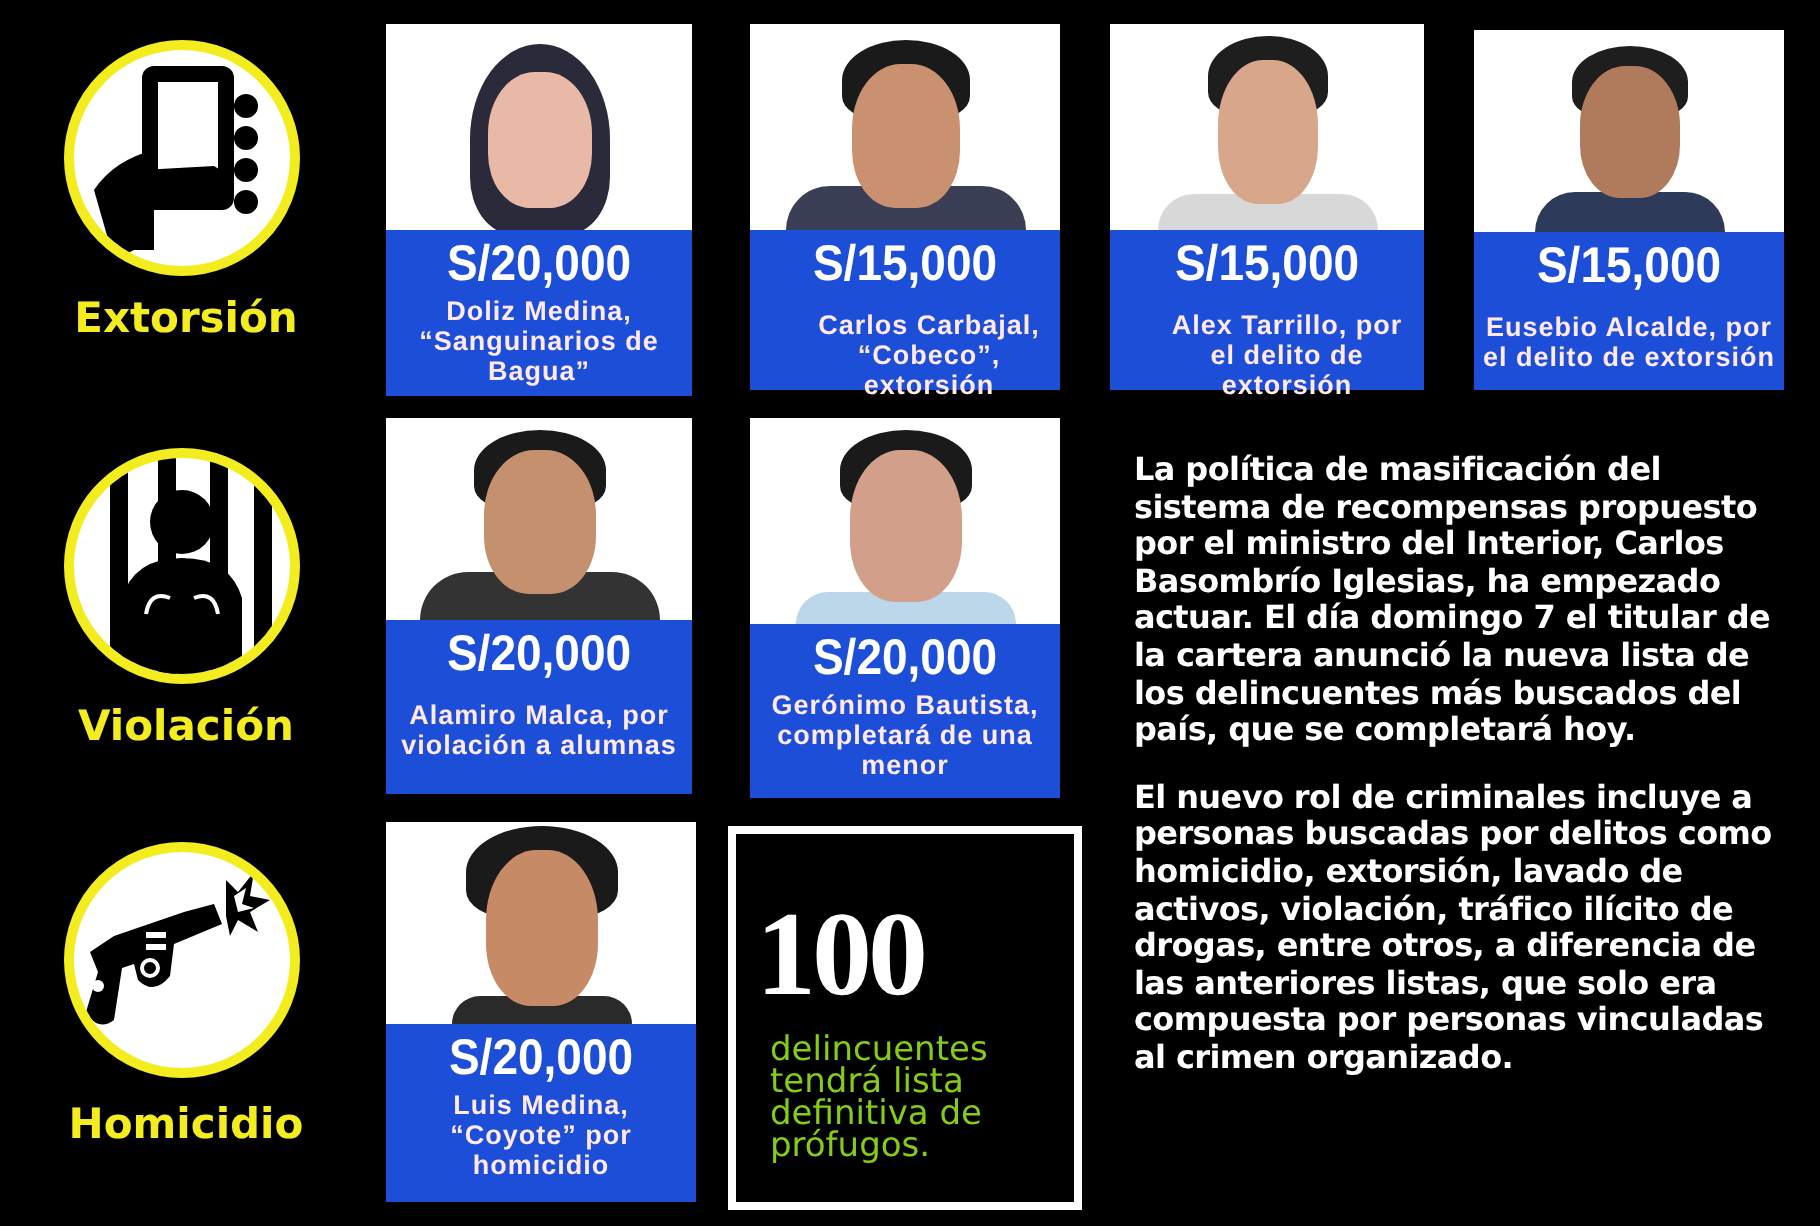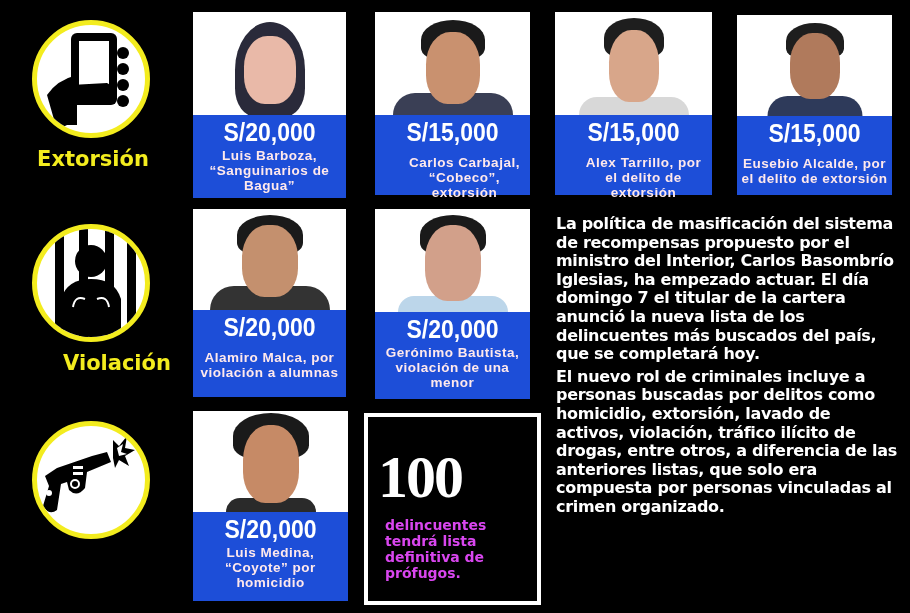--- a/index.html
+++ b/index.html
@@ -9,24 +9,24 @@
   .cat-label{position:absolute;left:0;width:186px;text-align:center;color:#f3ec1e;font-weight:bold;font-size:21px;font-family:"DejaVu Sans",sans-serif;letter-spacing:0px;}
   .card{position:absolute;background:#fff;}
   .photo{position:absolute;left:0;top:0;right:0;background:#fff;overflow:hidden;}
   .head{position:absolute;left:50%;border-radius:45% 45% 40% 40%;transform:translateX(-50%);}
   .hair{position:absolute;left:50%;transform:translateX(-50%);border-radius:50% 50% 30% 30%;}
   .shoulders{position:absolute;bottom:0;left:50%;transform:translateX(-50%);border-radius:40px 40px 0 0;}
   .red{position:absolute;left:0;right:0;bottom:0;background:#1d4ed8;color:#fff;text-align:center;}
   .reward{font-family:"Liberation Sans",sans-serif;font-weight:bold;font-size:25px;line-height:28px;padding-top:3px;transform:scaleX(0.92);}
   .desc{font-family:"Liberation Sans",sans-serif;font-weight:bold;font-size:13.5px;line-height:15px;color:#ffe9ec;letter-spacing:0.5px;padding:2px 4px 0 4px;}
   .article{position:absolute;left:552px;top:211px;width:350px;color:#fff;font-family:"DejaVu Sans",sans-serif;font-weight:bold;font-size:16px;line-height:18.6px;letter-spacing:-0.3px;}
-  .article p{margin:4px;}
+  .article p{margin:15px;}
   .statbox{position:absolute;left:364px;top:413px;width:177px;height:192px;border:4px solid #fff;box-sizing:border-box;background:#000;}
   .stat-num{position:absolute;left:10px;top:30px;color:#fff;font-family:"Liberation Serif",serif;font-weight:bold;font-size:60px;line-height:60px;letter-spacing:-2px;}
-  .stat-text{position:absolute;left:17px;top:100px;color:#d946ef;font-family:"DejaVu Sans",sans-serif;font-weight:bold;font-size:14px;line-height:16px;}
+  .stat-text{position:absolute;left:17px;top:100px;color:#84cc16;font-family:"DejaVu Sans",sans-serif;font-weight:normal;font-size:17px;line-height:16px;}
 </style>
 </head>
 <body>
 
 <div class="cat" style="top:0;height:200px;">
   <div class="circle" style="top:20px;">
     <svg width="108" height="108" viewBox="0 0 108 108">
       <path d="M10 70 Q20 55 40 50 L40 95 L20 105 Z" fill="#000"></path>
       <rect x="34" y="8" width="46" height="72" rx="6" fill="#000"></rect>
       <rect x="42" y="16" width="30" height="48" fill="#fff"></rect>
@@ -47,45 +47,46 @@
       <rect x="18" y="0" width="9" height="108" fill="#000"></rect>
       <rect x="42" y="0" width="9" height="108" fill="#000"></rect>
       <rect x="68" y="0" width="9" height="108" fill="#000"></rect>
       <rect x="90" y="0" width="9" height="108" fill="#000"></rect>
       <circle cx="54" cy="32" r="16" fill="#000"></circle>
       <path d="M24 108 L24 70 Q30 50 54 50 Q78 50 84 70 L84 108 Z" fill="#000"></path>
       <path d="M36 78 Q38 66 48 70" stroke="#fff" stroke-width="2" fill="none"></path>
       <path d="M60 70 Q70 66 72 78" stroke="#fff" stroke-width="2" fill="none"></path>
     </svg>
   </div>
-  <div class="cat-label" style="top:151px;padding-left:24px;">Violación</div>
+  <div class="cat-label" style="top:151px;">Violación</div>
 </div>
 
 <div class="cat" style="top:400px;height:213px;">
   <div class="circle" style="top:21px;">
     <svg width="108" height="108" viewBox="0 0 108 108">
       <path d="M8 50 L20 42 L55 30 L70 26 L74 36 L50 46 L48 62 Q40 72 32 64 L30 56 L24 58 L20 84 Q12 90 6 80 L12 60 Z" fill="#000"></path>
       <rect x="36" y="40" width="10" height="3" fill="#fff"></rect>
       <rect x="36" y="46" width="10" height="3" fill="#fff"></rect>
       <circle cx="38" cy="58" r="4" fill="none" stroke="#fff" stroke-width="2"></circle>
       <circle cx="12" cy="67" r="3" fill="#fff"></circle>
       <path d="M76 14 L82 20 L90 10 L88 22 L98 24 L88 30 L92 40 L82 34 L78 42 L76 32 Z" fill="#000"></path>
       <path d="M80 22 L86 18 L84 26 L90 28 L82 30 Z" fill="#fff"></path>
     </svg>
   </div>
+  <div class="cat-label" style="top:150px;">Homicidio</div>
 </div>
 
 <div class="card" style="left:193px;top:12px;width:153px;height:186px;">
   <div class="photo" style="height:103px;">
     <div class="hair" style="top:10px;width:70px;height:95px;background:#2a2a3a;"></div>
     <div class="head" style="top:24px;width:52px;height:68px;background:#e9b9a8;"></div>
   </div>
   <div class="red" style="height:83px;">
     <div class="reward">S/20,000</div>
-    <div class="desc">Luis Barboza, “Sanguinarios de Bagua”</div>
+    <div class="desc">Doliz Medina, “Sanguinarios de Bagua”</div>
   </div>
 </div>
 
 <div class="card" style="left:375px;top:12px;width:155px;height:183px;">
   <div class="photo" style="height:103px;">
     <div class="shoulders" style="width:120px;height:22px;background:#3a3f55;"></div>
     <div class="hair" style="top:8px;width:64px;height:40px;background:#1a1a1a;"></div>
     <div class="head" style="top:20px;width:54px;height:72px;background:#c9916f;"></div>
   </div>
   <div class="red" style="height:80px;">
@@ -131,21 +132,21 @@
 </div>
 
 <div class="card" style="left:375px;top:209px;width:155px;height:190px;">
   <div class="photo" style="height:103px;">
     <div class="shoulders" style="width:110px;height:16px;background:#bcd6ea;"></div>
     <div class="hair" style="top:6px;width:66px;height:40px;background:#1a1a1a;"></div>
     <div class="head" style="top:16px;width:56px;height:76px;background:#d2a08a;"></div>
   </div>
   <div class="red" style="height:87px;">
     <div class="reward">S/20,000</div>
-    <div class="desc">Gerónimo Bautista, violación de una menor</div>
+    <div class="desc">Gerónimo Bautista, completará de una menor</div>
   </div>
 </div>
 
 <div class="card" style="left:193px;top:411px;width:155px;height:190px;">
   <div class="photo" style="height:101px;">
     <div class="shoulders" style="width:90px;height:14px;background:#2a2a2a;"></div>
     <div class="hair" style="top:2px;width:76px;height:46px;background:#1a1a1a;"></div>
     <div class="head" style="top:14px;width:56px;height:78px;background:#c68a66;"></div>
   </div>
   <div class="red" style="height:89px;">

